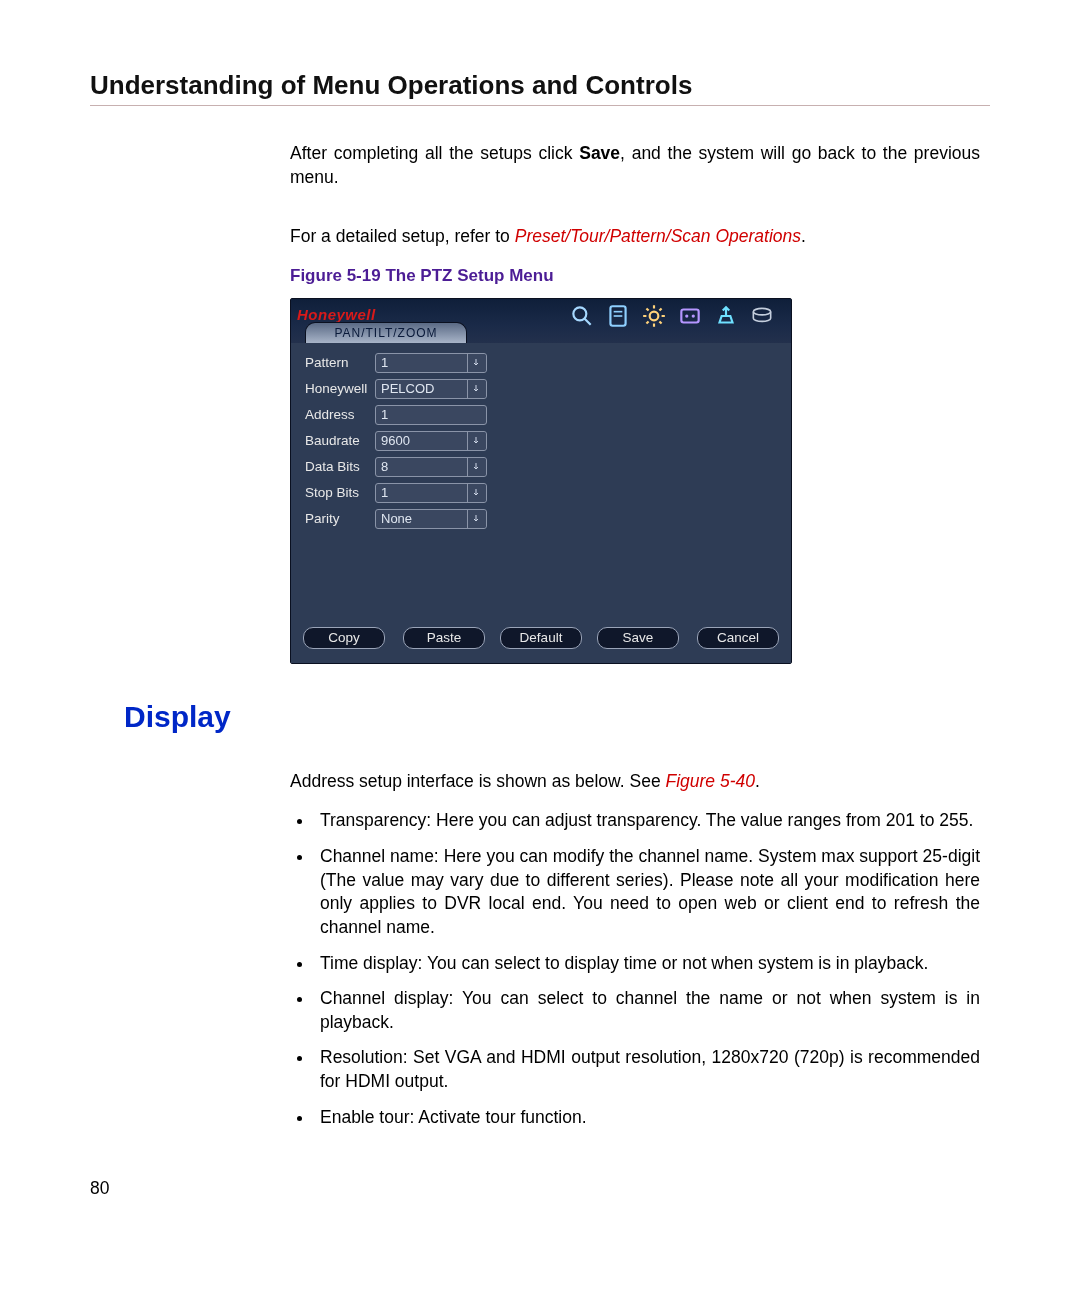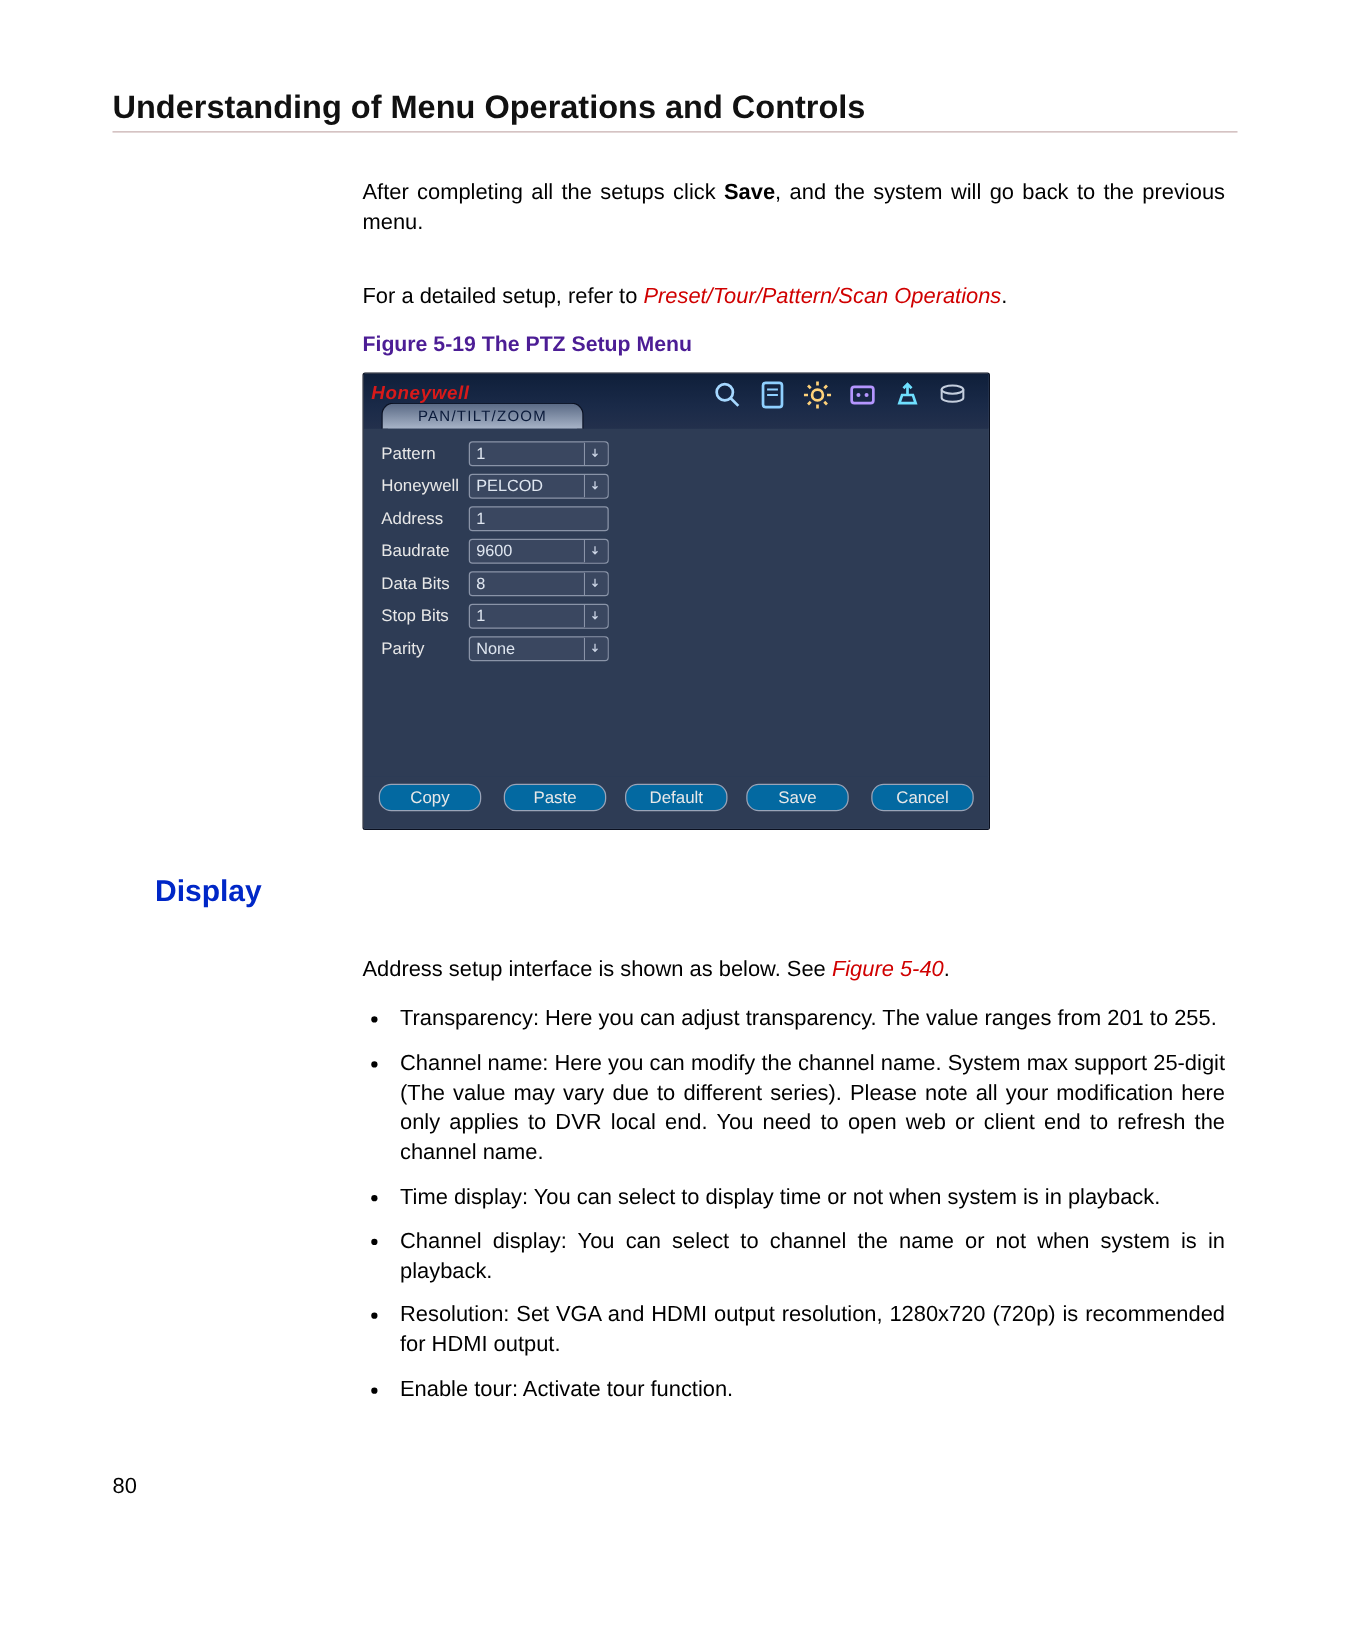--- a/index.html
+++ b/index.html
@@ -34,21 +34,21 @@
   }
   .bold { font-weight: bold; }
   .red-italic { color: #d00000; font-style: italic; }
   .fig-caption {
     font-size: 17px;
     font-weight: bold;
     color: #4c1d95;
     margin-bottom: 10px;
   }
   .section-title {
-    font-size: 24px;
+    font-size: 30px;
     font-weight: bold;
     color: #0027c7;
     margin: 36px 0 22px 34px;
   }
   ul.doclist {
     margin: 0 0 0 24px;
     padding: 0;
   }
   ul.doclist li {
     text-align: justify;
@@ -167,21 +167,21 @@
     padding: 6px 12px 14px 12px;
     display: flex;
     justify-content: space-between;
     background: #2e3c55;
   }
   .dvr-btn {
     width: 80px;
     height: 20px;
     border: 1px solid #9aa4b8;
     border-radius: 10px;
-    background: #0369a1;
+    background: #0f172a;
     color: #e8e8e8;
     font-size: 13.5px;
     display: flex;
     align-items: center;
     justify-content: center;
   }
   .dvr-btn-group-left { display:flex; gap:18px; }
   .dvr-btn-group-right { display:flex; gap:18px; }
 
   .pagewrap { position: relative; height: 1309px; }

